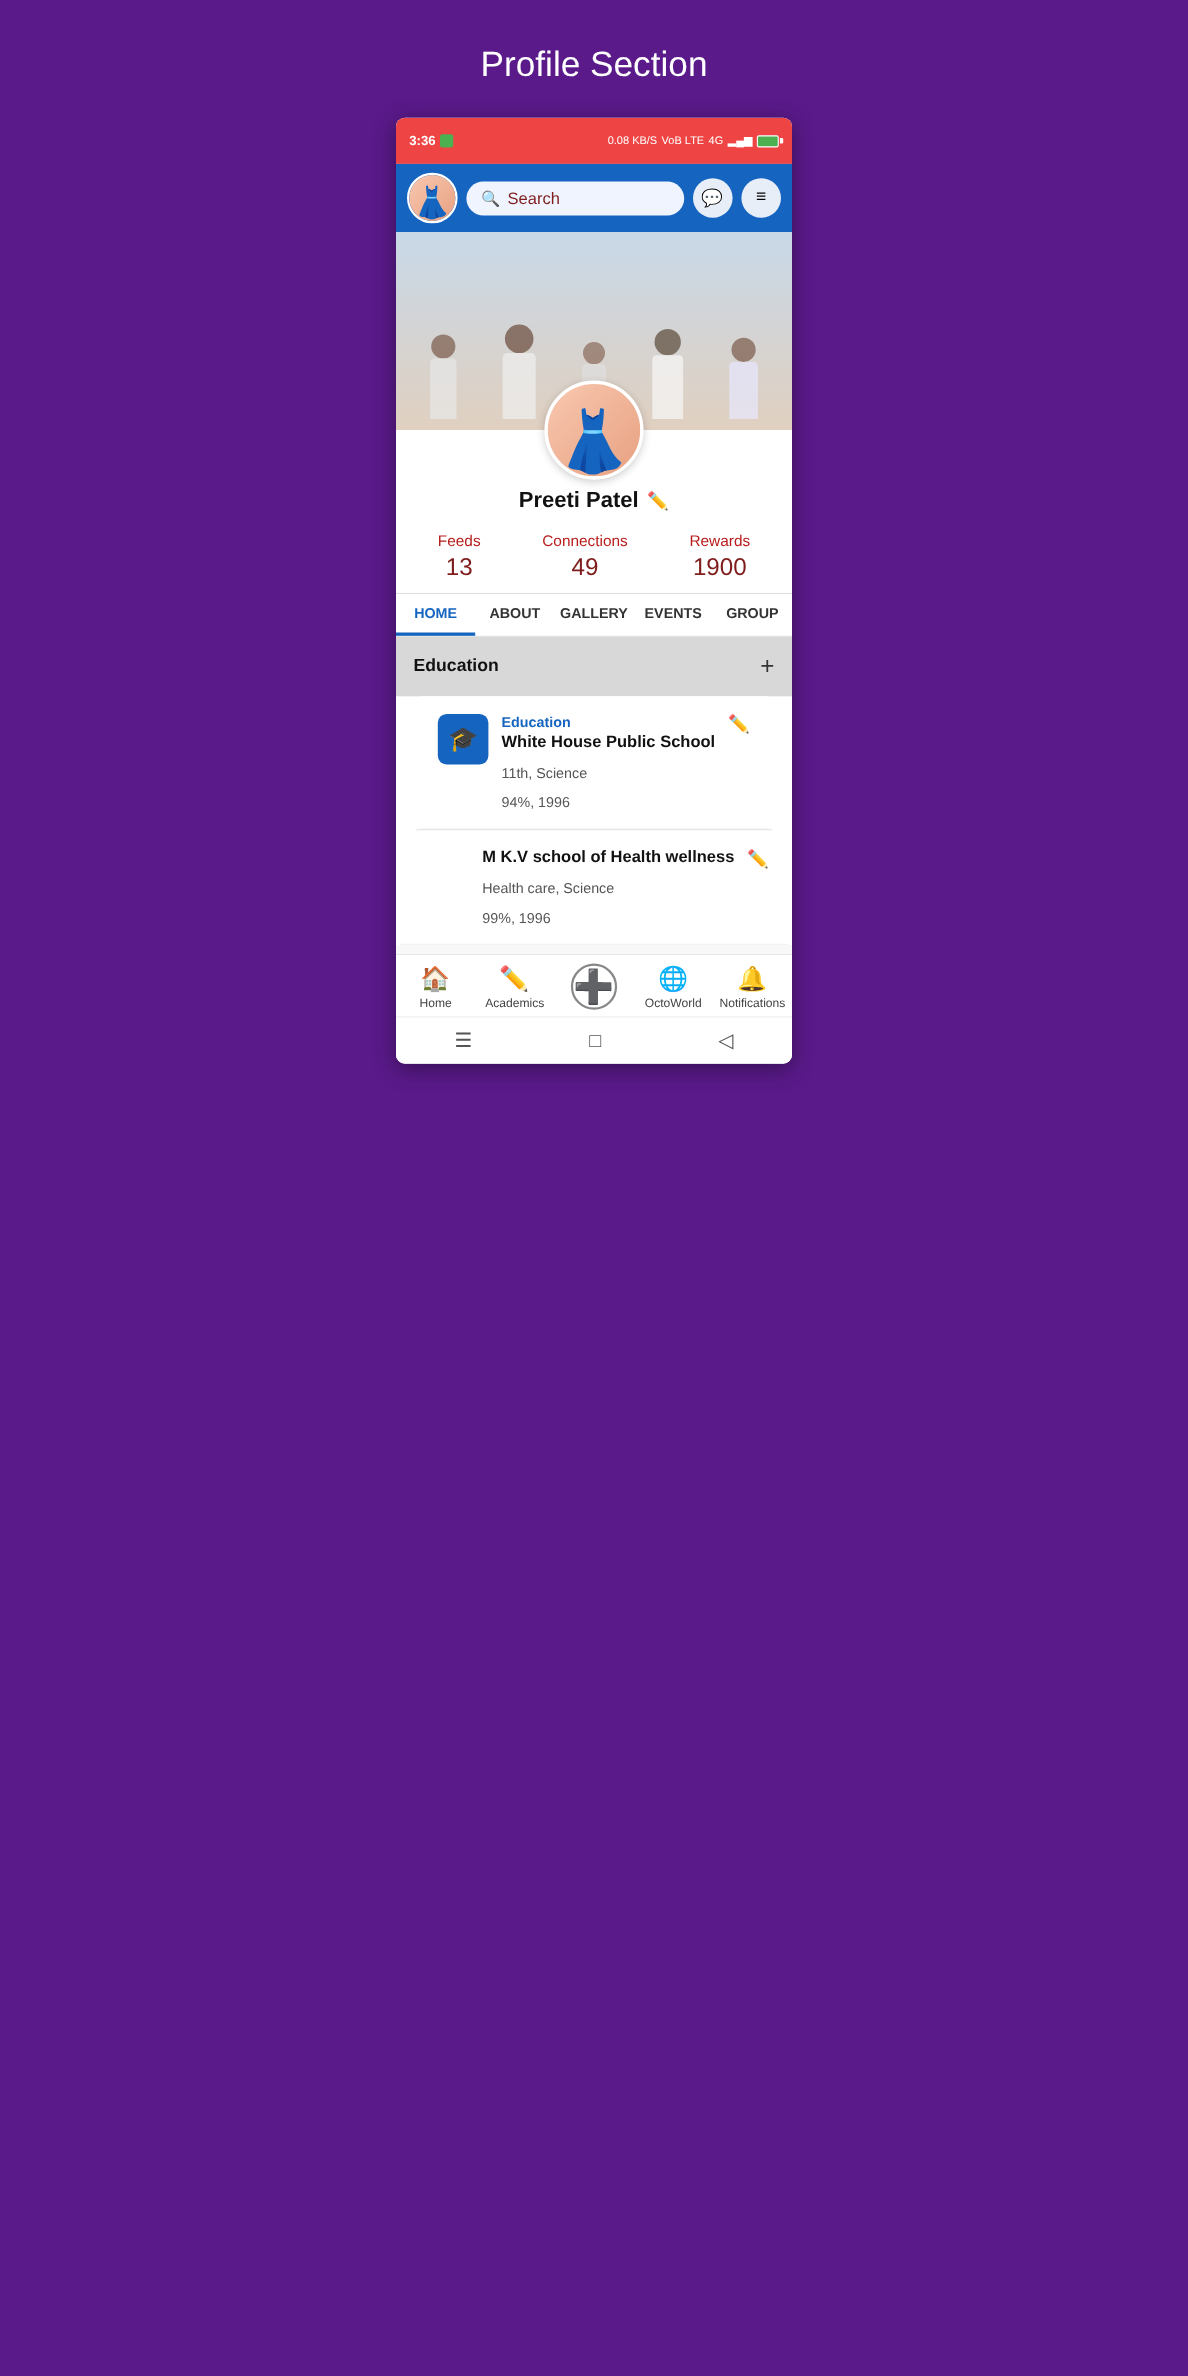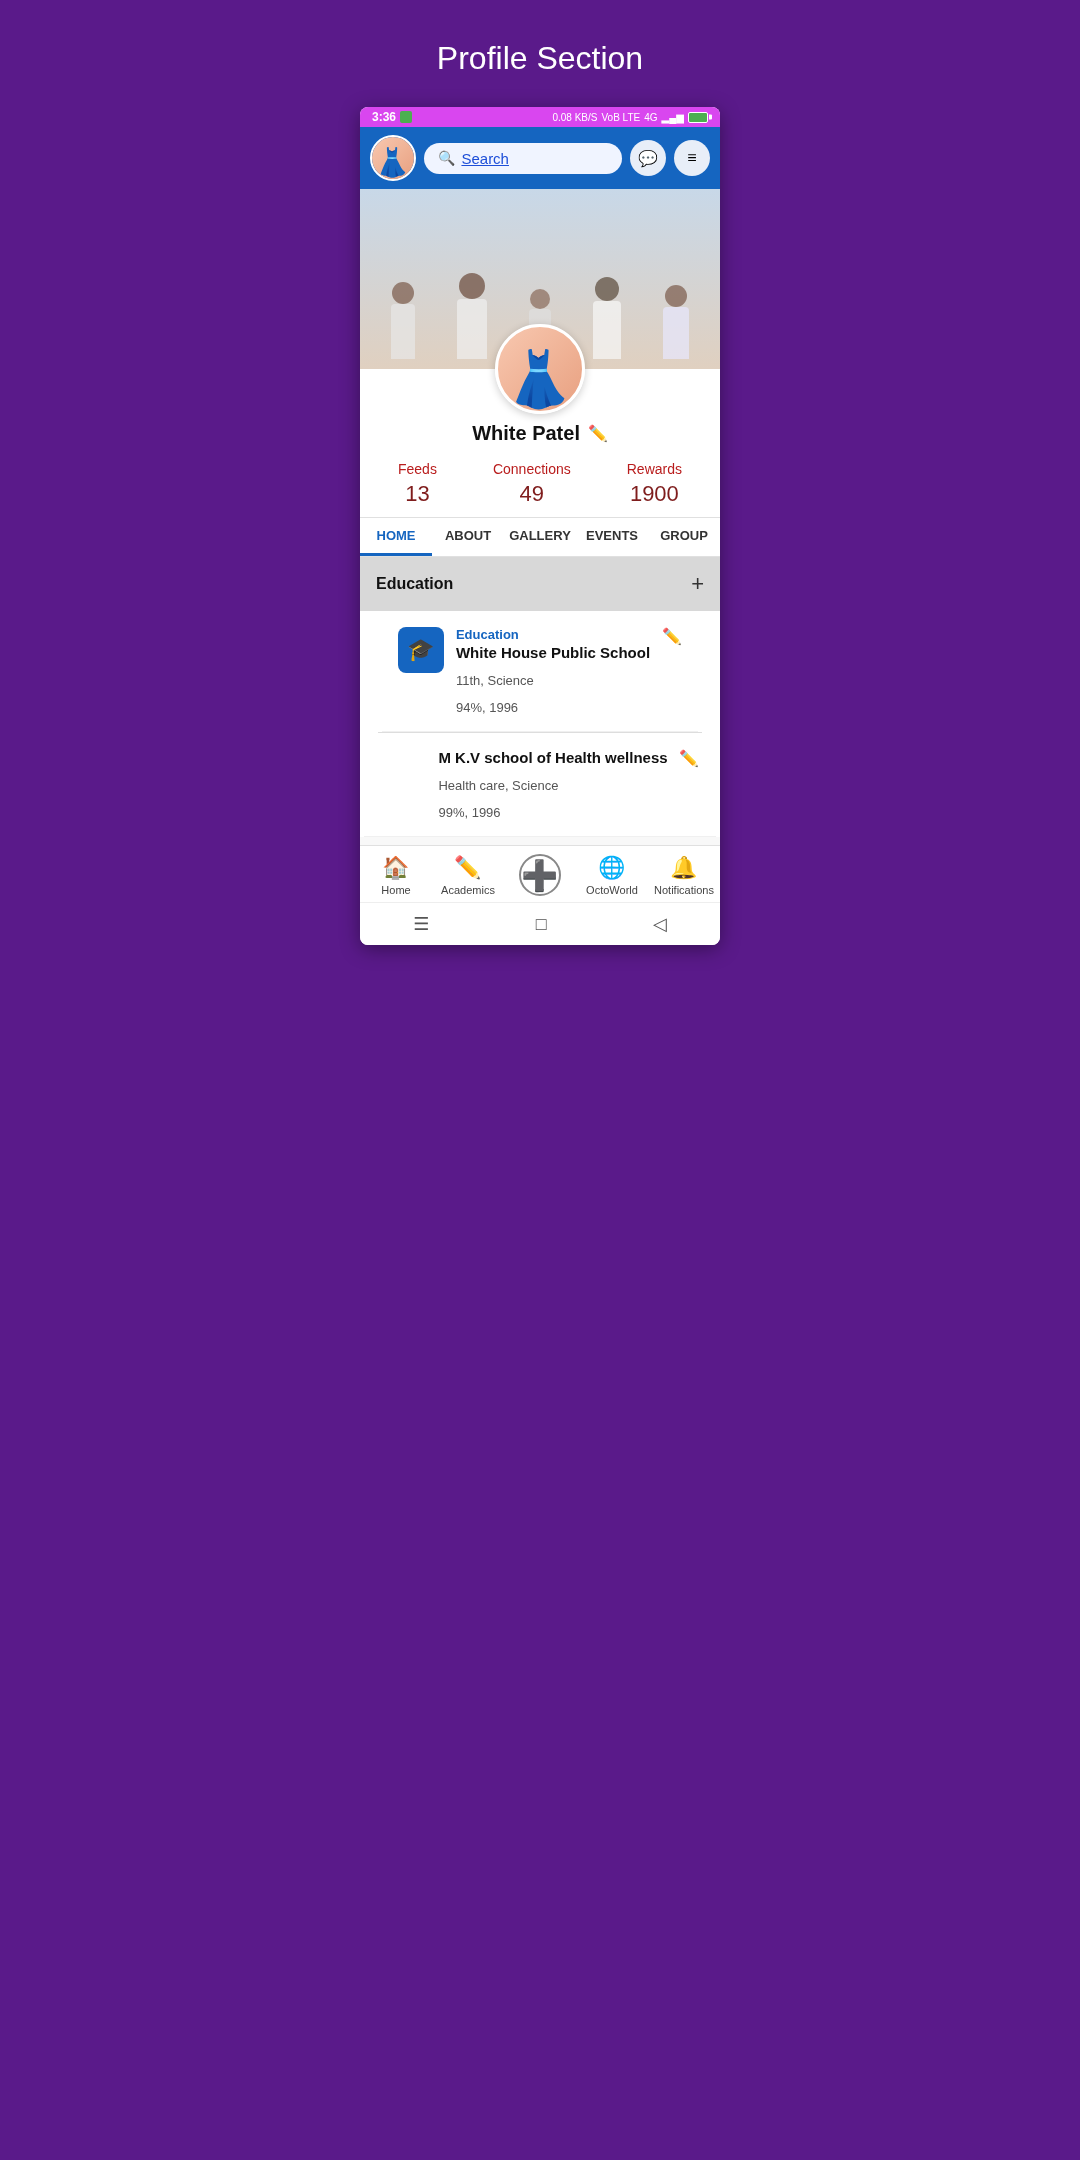--- a/index.html
+++ b/index.html
@@ -27,25 +27,25 @@
     }
     .phone-frame {
       width: 360px;
       background: white;
       border-radius: 8px;
       overflow: hidden;
       box-shadow: 0 4px 20px rgba(0,0,0,0.4);
     }
     
     .status-bar {
-      background: #d946ef;
+      background: #ef4444;
       display: flex;
       justify-content: space-between;
       align-items: center;
-      padding: 3px 12px;
+      padding: 14px 12px;
       color: white;
       font-size: 12px;
     }
     .status-left { font-weight: 600; display: flex; align-items: center; gap: 4px; }
     .status-right { display: flex; align-items: center; gap: 4px; font-size: 10px; }
     .battery-icon {
       display: inline-block;
       width: 20px; height: 11px;
       border: 1.5px solid white;
       border-radius: 2px;
@@ -87,21 +87,21 @@
     .search-bar {
       flex: 1;
       background: #f0f4ff;
       border-radius: 20px;
       display: flex;
       align-items: center;
       padding: 7px 14px;
       gap: 6px;
     }
     .search-icon-svg { color: #888; font-size: 14px; }
-    .search-text { color: #1d4ed8; font-size: 15px; text-decoration: underline; }
+    .search-text { color: #7f1d1d; font-size: 15px; }
     .header-icons { display: flex; gap: 8px; }
     .header-icon-btn {
       width: 36px; height: 36px;
       border-radius: 50%;
       background: #e8eef8;
       display: flex; align-items: center; justify-content: center;
       cursor: pointer;
       font-size: 16px;
     }
     
@@ -366,21 +366,21 @@
           </div>
         </div>
       </div>
     </div>
 
     <div class="profile-info">
       <div class="profile-avatar-wrap">
         <span style="font-size:55px">👗</span>
       </div>
       <div class="profile-name-row">
-        <span class="profile-name">White Patel</span>
+        <span class="profile-name">Preeti Patel</span>
         <span class="edit-icon-small">✏️</span>
       </div>
 
       <div class="stats-row">
         <div class="stat-item">
           <span class="stat-label">Feeds</span>
           <span class="stat-value">13</span>
         </div>
         <div class="stat-item">
           <span class="stat-label">Connections</span>

